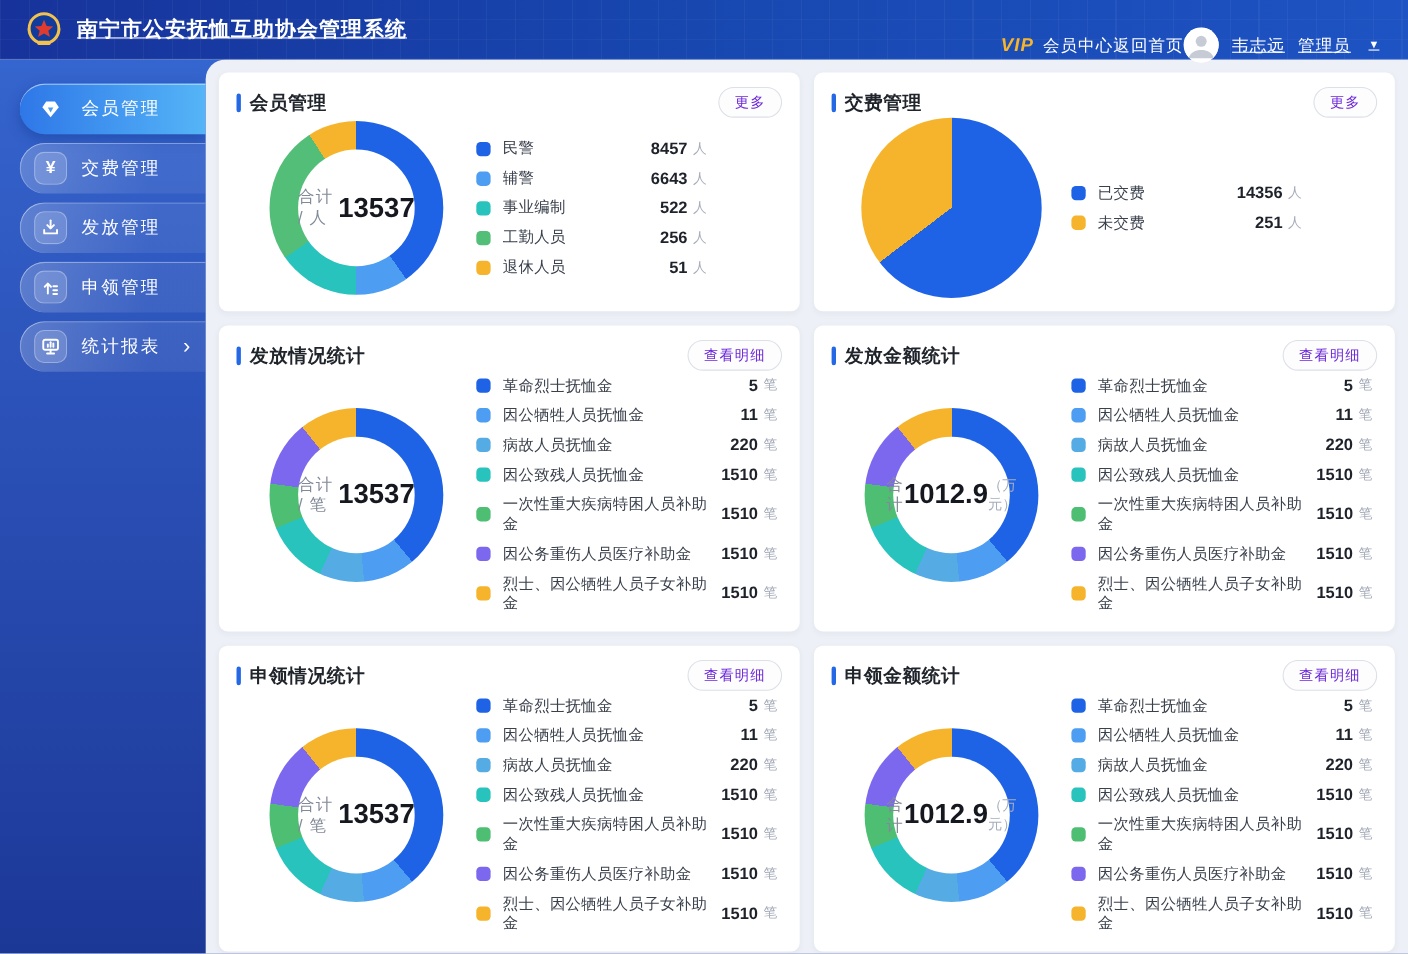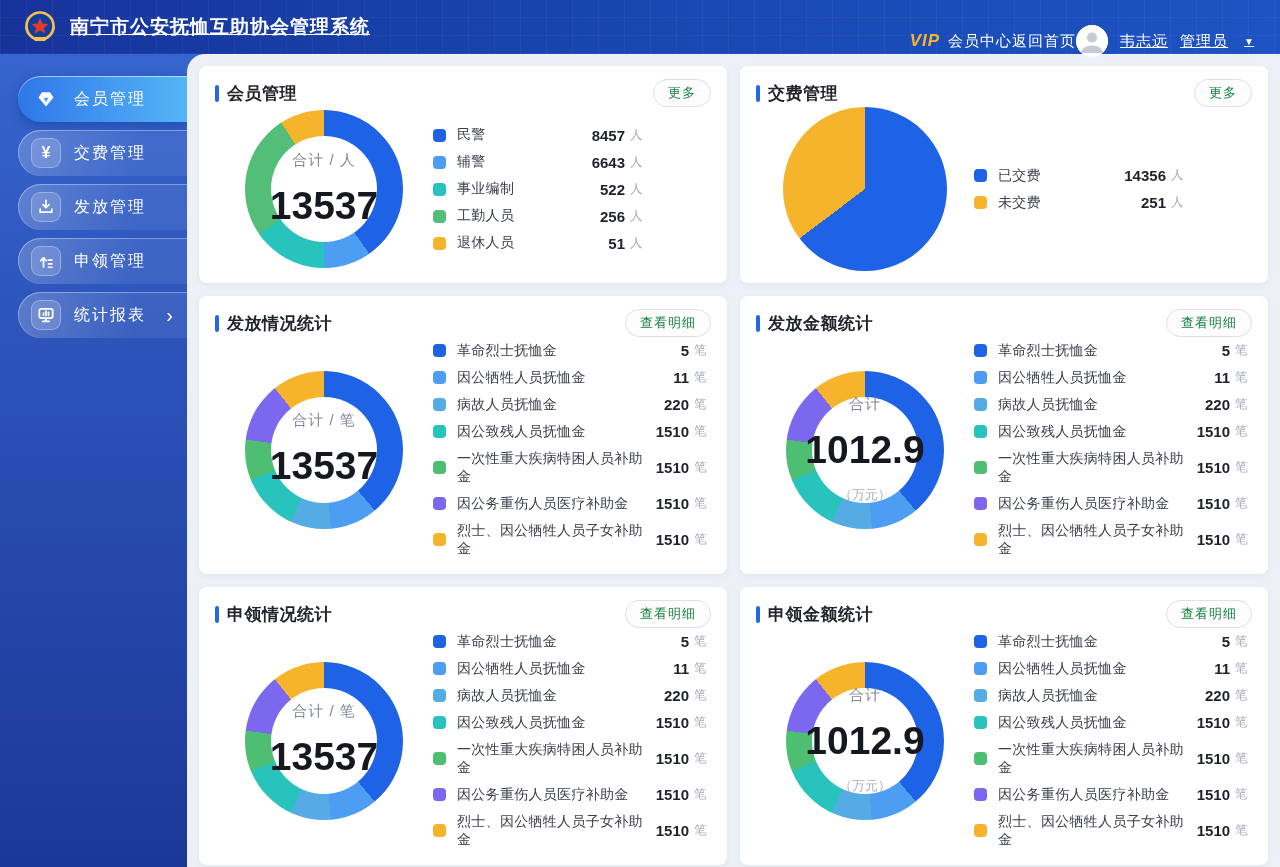--- a/index.html
+++ b/index.html
@@ -48,33 +48,33 @@
   .chev{margin-left:auto; margin-right:14px; color:#fff; font-size:20px; line-height:1;}
 
   
   .main{flex:1; background:#EDF0F6; border-top-left-radius:18px; padding:12px;
     display:grid; grid-template-columns:1fr 1fr; grid-auto-rows:1fr; gap:13px; overflow:hidden;}
   .card{background:#fff; border-radius:8px; padding:13px 16px 12px;
     display:flex; flex-direction:column; box-shadow:0 2px 6px rgba(30,50,100,.05);}
   .card-head{display:flex; align-items:center;}
   .bar{width:4px; height:17px; border-radius:2px; background:#2468E5; margin-right:8px;}
   .card-title{font-size:17px; font-weight:700; color:#20242B; letter-spacing:.5px;}
-  .pill-btn{margin-left:auto; border:1px solid #DCE0E8; background:#FDFDFE; color:#15803d;
+  .pill-btn{margin-left:auto; border:1px solid #DCE0E8; background:#FDFDFE; color:#6d28d9;
     font-size:13px; border-radius:14px; padding:4px 14px; cursor:pointer; letter-spacing:1px;
     font-family:inherit;}
   .card-body{flex:1; display:flex; align-items:center;}
   .chart-wrap{width:218px; flex:none; display:flex; justify-content:center;}
   .ring,.pie{border-radius:50%; position:relative;}
   .ring{width:158px; height:158px;}
   .pie{width:164px; height:164px;}
   .ring::after{content:""; position:absolute; inset:26px; background:#fff; border-radius:50%;}
-  .center{position:absolute; inset:26px; z-index:2; display:flex; flex-direction:column;
-    align-items:center; justify-content:center; gap:14px;}
+  .center{position:absolute; inset:26px; z-index:2; display:flex; flex-direction:row;
+    align-items:center; justify-content:center; gap:0;}
   .c-label{font-size:15px; color:#828A99; letter-spacing:1px;}
-  .c-value{font-size:39px; font-weight:700; color:#15181E;}
+  .c-value{font-size:25px; font-weight:700; color:#15181E;}
   .c-sub{font-size:13px; color:#A7AEBC;}
   .legend{flex:1; display:flex; flex-direction:column; justify-content:center;}
   .legend.pad-r{padding-right:64px;}
   .lrow{display:flex; align-items:center; padding:4.5px 0;}
   .sw{width:13px; height:13px; border-radius:4px; margin-right:11px; flex:none;}
   .lbl{font-size:14px; color:#3A404C; letter-spacing:.3px;}
   .val{margin-left:auto; font-size:15px; font-weight:700; color:#1E222B; text-align:right;}
   .unit{font-size:12.5px; color:#A6ACBA; margin-left:5px; width:17px;}
 </style>
 </head>

